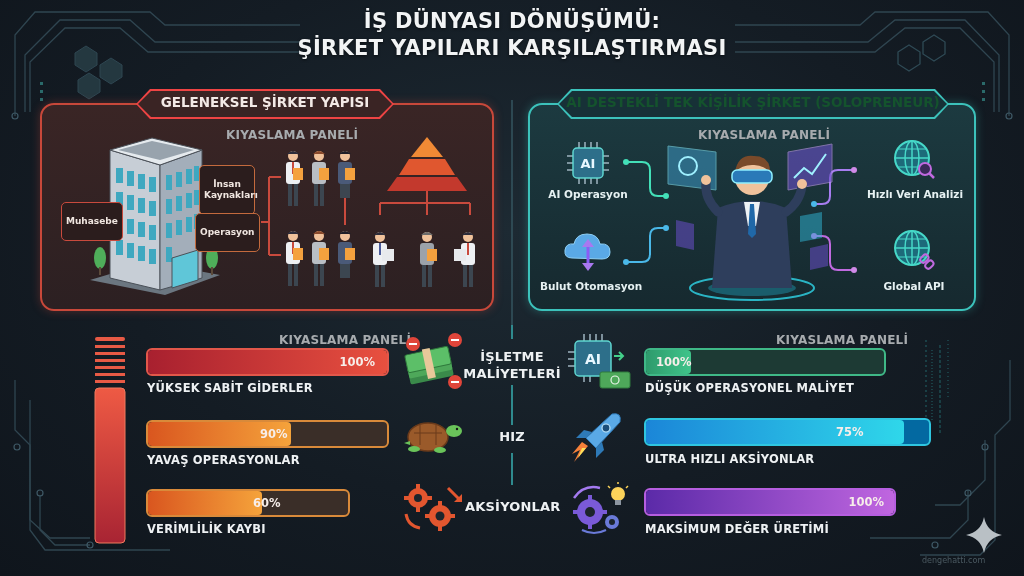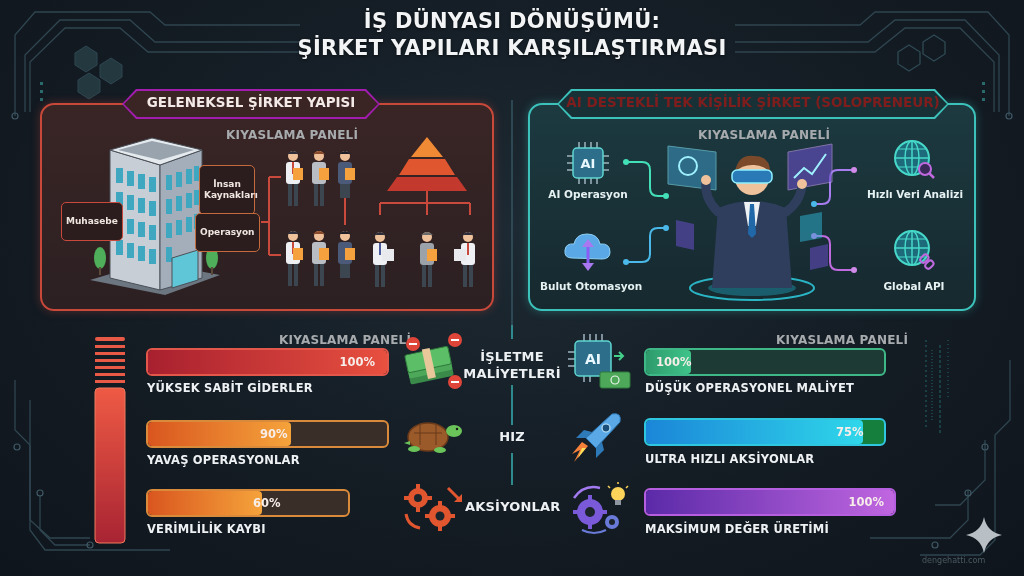--- a/index.html
+++ b/index.html
@@ -34,26 +34,26 @@
   .panel-header {
     position: absolute; height: 30px; font-weight: bold; font-size: 13.5px;
     line-height: 26px; text-align: center; white-space: nowrap;
     clip-path: polygon(14px 0, calc(100% - 14px) 0, 100% 50%, calc(100% - 14px) 100%, 14px 100%, 0 50%);
   }
   .panel-header .inner {
     position: absolute; left: 2px; top: 2px; right: 2px; bottom: 2px;
     clip-path: polygon(13px 0, calc(100% - 13px) 0, 100% 50%, calc(100% - 13px) 100%, 13px 100%, 0 50%);
   }
   .panel-header .txt { position: relative; }
-  .trad-h { left: 122px; top: 89px; width: 258px; background: #a21caf; }
+  .trad-h { left: 136px; top: 89px; width: 258px; background: #ef4444; }
   .trad-h .inner { background: #3a2424; }
   .trad-h .txt { color: #f3e9e6; }
   .ai-h { left: 557px; top: 89px; width: 392px; background: #3cc2bb; }
   .ai-h .inner { background: #173137; }
-  .ai-h .txt { color: #7f1d1d; }
+  .ai-h .txt { color: #14532d; }
 
   .kiy {
     position: absolute; font-weight: bold; font-size: 12px; letter-spacing: 0.2px;
     color: #a7abae;
   }
 
   .tag {
     position: absolute; font-size: 9px; font-weight: bold; color: #f0e6e0;
     background: #2b1d1d; border: 1.5px solid #c46a3d; border-radius: 5px;
     padding: 13px 4px; line-height: 11px; text-align: center;
@@ -535,21 +535,21 @@
   </g>
   <path d="M14 50 Q26 56 38 50" fill="none" stroke="#6a7ad8" stroke-width="2"></path>
 </svg>
 
 <div class="bar-track" style="left:644px; top:348px; width:242px; border-color:#3fb887; background:#1d3a34;">
   <div class="bar-fill" style="width:19%; background:linear-gradient(90deg,#2e9a6c,#3fc48a);"></div>
   <div class="bar-val" style="left:10px;">100%</div>
 </div>
 <div class="bar-label" style="left:645px; top:381px;">DÜŞÜK OPERASYONEL MALİYET</div>
 
-<div class="bar-track" style="left:644px; top:418px; width:242px; border-color:#2fc6e0; background:#15803d;">
+<div class="bar-track" style="left:644px; top:418px; width:287px; border-color:#2fc6e0; background:#0369a1;">
   <div class="bar-fill" style="width:91%; background:linear-gradient(90deg,#1b86d8,#2fd7ea);"></div>
   <div class="bar-val" style="left:190px;">75%</div>
 </div>
 <div class="bar-label" style="left:645px; top:452px;">ULTRA HIZLI AKSİYONLAR</div>
 
 <div class="bar-track" style="left:644px; top:488px; width:252px; border-color:#b65ee0; background:#2a1e40;">
   <div class="bar-fill" style="width:100%; background:linear-gradient(90deg,#5b2aa8,#c066e0);"></div>
   <div class="bar-val" style="right:10px;">100%</div>
 </div>
 <div class="bar-label" style="left:645px; top:522px;">MAKSİMUM DEĞER ÜRETİMİ</div>

